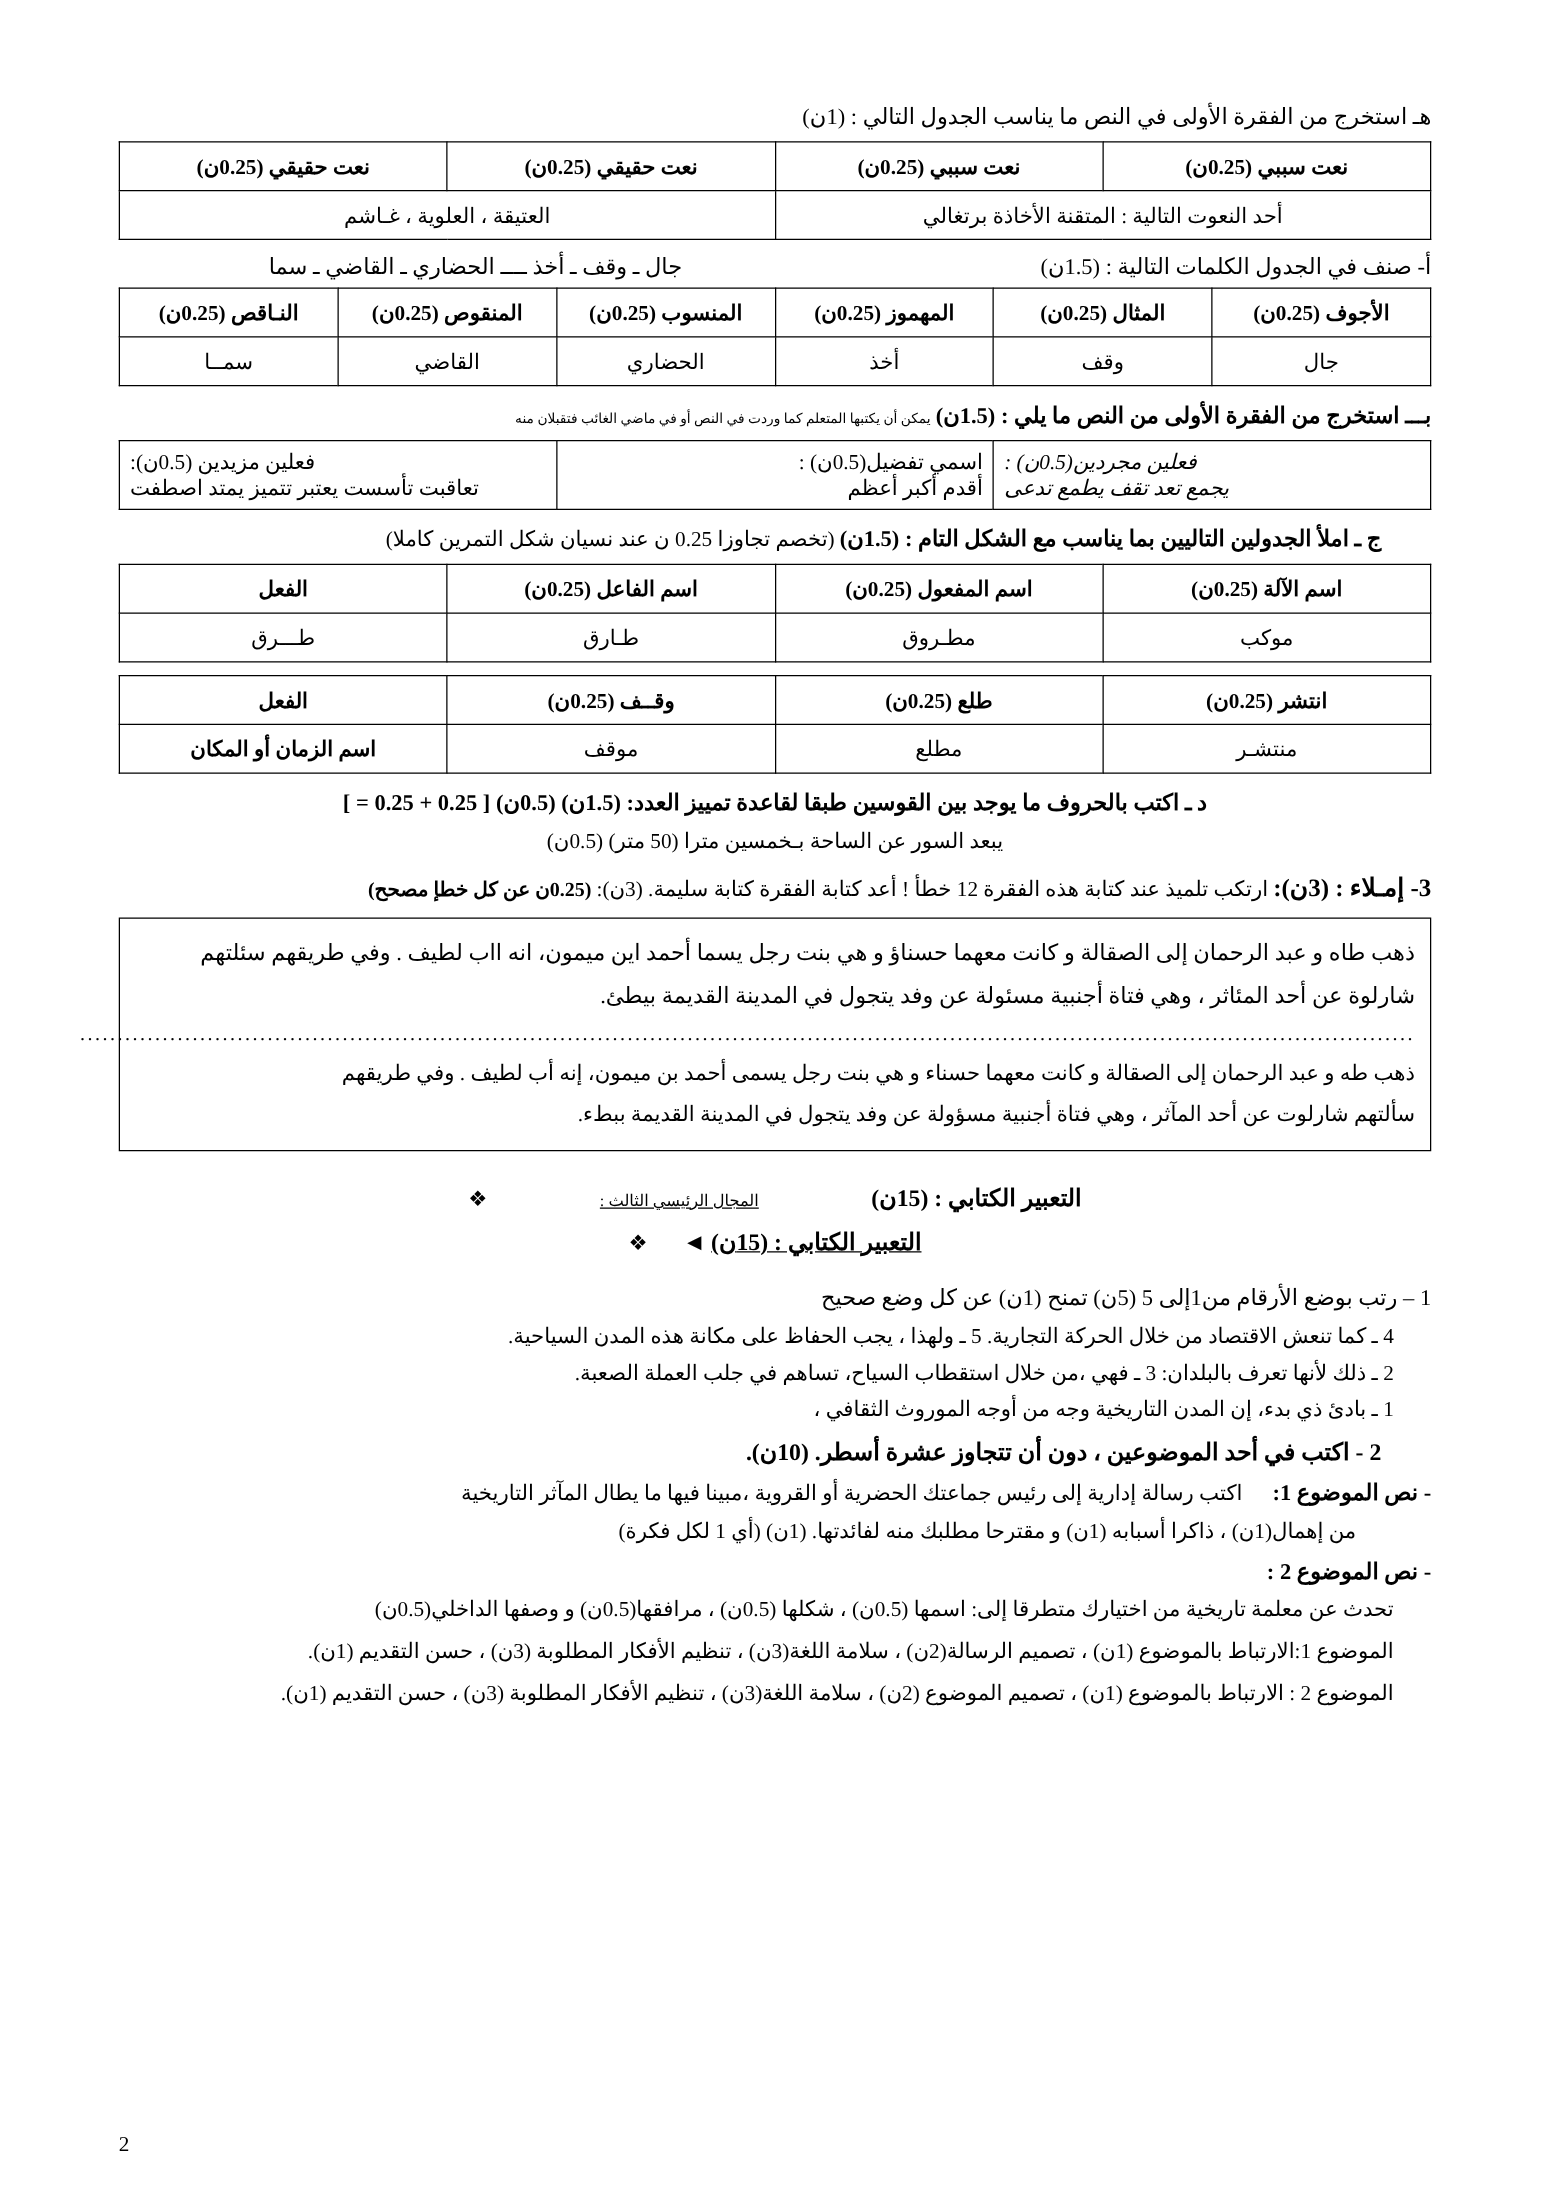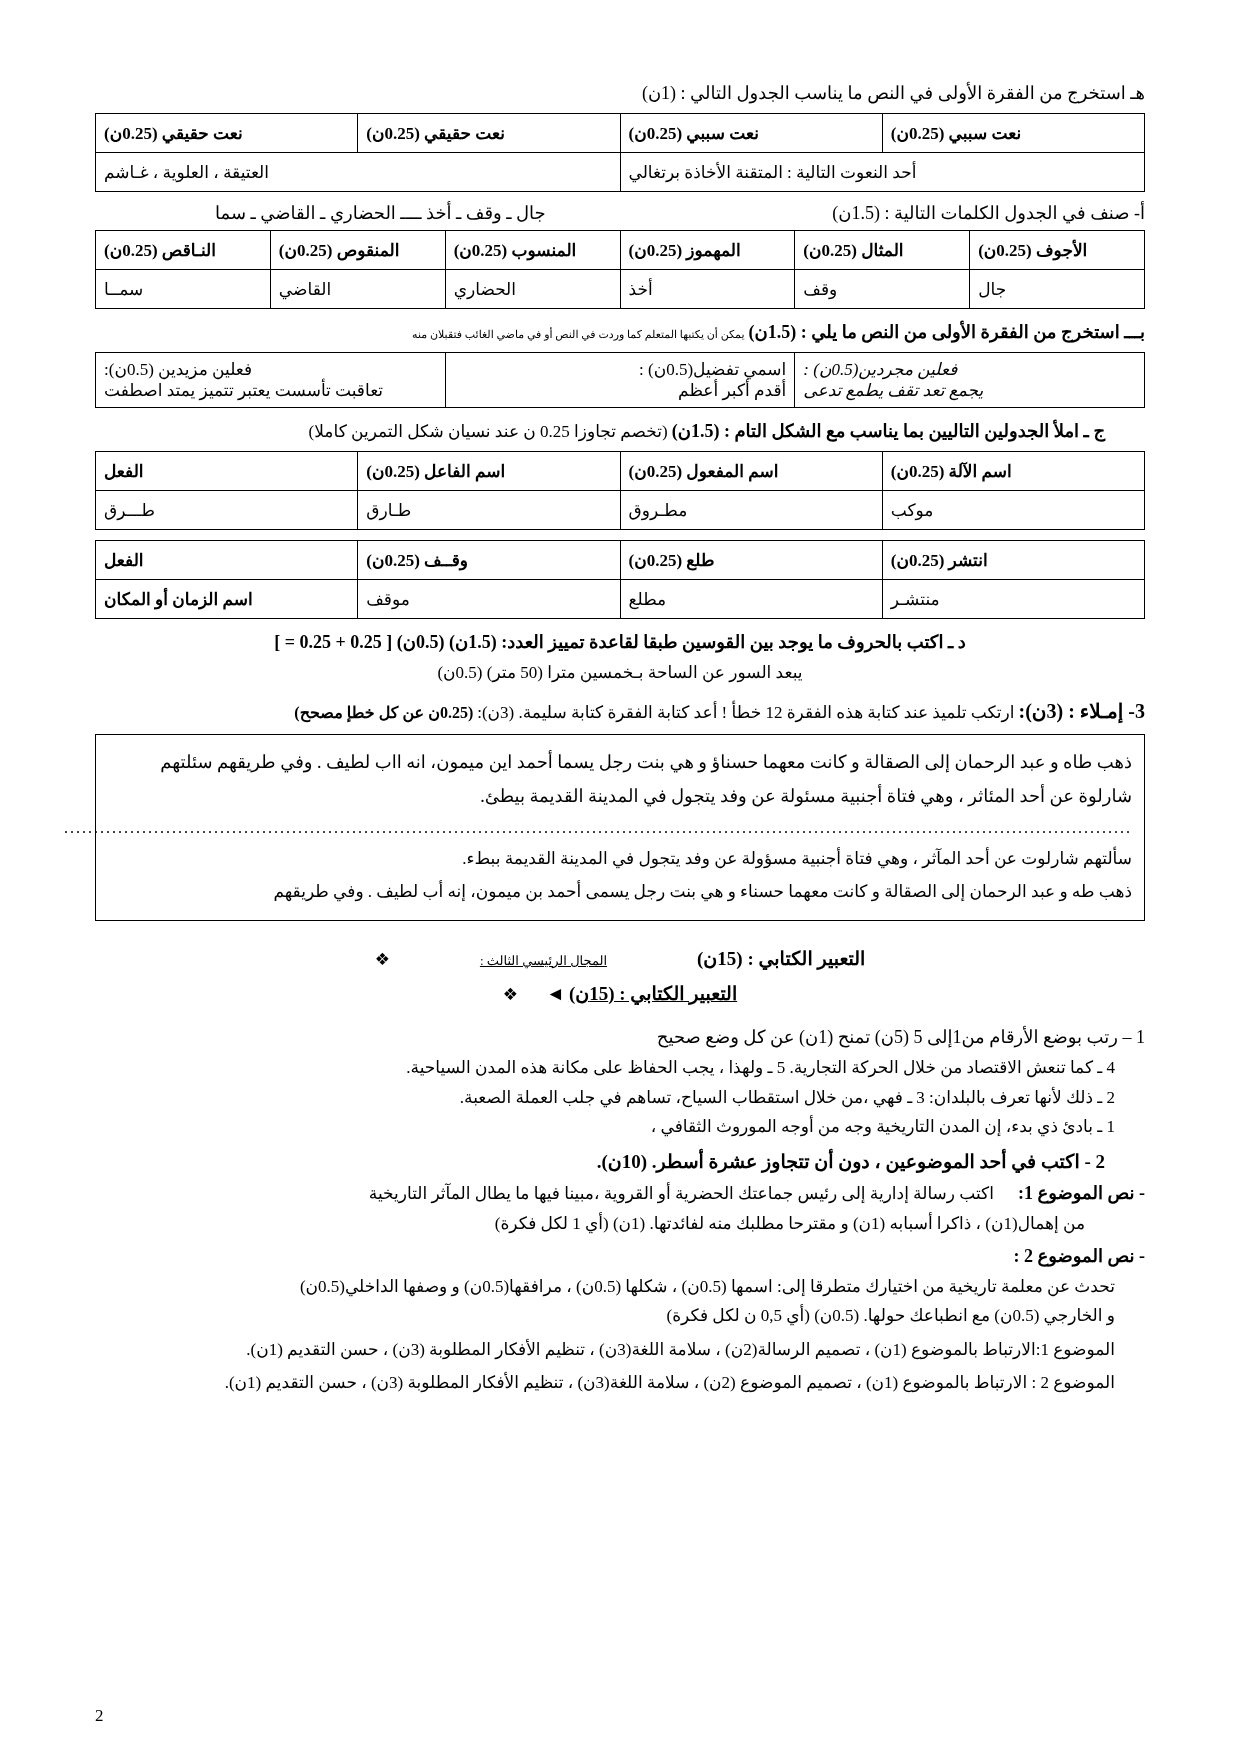--- a/index.html
+++ b/index.html
@@ -37,21 +37,21 @@
 
   table.grid {
     border-collapse: collapse;
     width: 100%;
     margin: 6px 0 10px 0;
     table-layout: fixed;
   }
   table.grid td {
     border: 1.5px solid #000;
     padding: 6px 8px;
-    text-align: left;
+    text-align: center;
     font-size: 17px;
     vertical-align: middle;
     height: 26px;
   }
   table.grid td.hdr { font-weight: bold; }
 
   .spacer-s { height: 6px; }
 
   .sect-title {
     font-weight: bold;
@@ -228,22 +228,22 @@
   <div class="line right">
     <span class="fs20 b">3- إمـلاء : (3ن):</span>
     <span class="fs17">ارتكب تلميذ عند كتابة هذه الفقرة 12 خطأ !  أعد كتابة الفقرة كتابة سليمة. (3ن):</span>
     <span class="fs16 b">(0.25ن عن كل خطإ مصحح)</span>
   </div>
 
   <div class="imla-box">
     <div>ذهب طاه و عبد الرحمان إلى الصقالة و كانت معهما حسناؤ و هي بنت رجل يسما أحمد اين ميمون، انه ااب لطيف . وفي طريقهم سئلتهم</div>
     <div>شارلوة عن أحد المئاثر ، وهي فتاة أجنبية مسئولة عن وفد يتجول في المدينة القديمة بيطئ.</div>
     <div class="dots">..................................................................................................................................................................................</div>
+    <div class="fs17">ذهب طه و عبد الرحمان إلى الصقالة و كانت معهما حسناء و هي بنت رجل يسمى أحمد بن ميمون، إنه أب لطيف . وفي طريقهم</div>
     <div class="fs17">سألتهم شارلوت عن أحد المآثر ، وهي فتاة أجنبية مسؤولة عن وفد يتجول في المدينة القديمة ببطء.</div>
-    <div class="fs17">ذهب طه و عبد الرحمان إلى الصقالة و كانت معهما حسناء و هي بنت رجل يسمى أحمد بن ميمون، إنه أب لطيف . وفي طريقهم</div>
   </div>
 
   <div class="bullet-row">
     <span class="b fs19">التعبير الكتابي : (15ن)</span>
     <span class="domain-title">المجال الرئيسي الثالث :</span>
     <span class="diamond">❖</span>
   </div>
 
   <div class="line right" style="text-align:center; margin:10px 0 16px 0;">
     <span class="kitabi u">التعبير الكتابي : (15ن)</span>
@@ -259,19 +259,18 @@
   <div class="line fs19 b right" style="margin-top:8px; padding-right:40px;">2 - اكتب في أحد الموضوعين ، دون أن تتجاوز عشرة أسطر. (10ن).</div>
 
   <div class="line right">
     <span class="fs18 b">- نص الموضوع 1:</span>
     <span class="fs17" style="margin-right:20px;">اكتب رسالة إدارية إلى رئيس جماعتك الحضرية أو القروية ،مبينا فيها ما يطال المآثر التاريخية</span>
   </div>
   <div class="line fs17 right indent-r2">من إهمال(1ن)   ، ذاكرا أسبابه (1ن) و مقترحا مطلبك منه لفائدتها. (1ن) (أي 1 لكل فكرة)</div>
 
   <div class="line fs18 b right mt6">- نص الموضوع 2 :</div>
   <div class="line fs17 right indent-r">تحدث عن معلمة تاريخية من اختيارك متطرقا إلى: اسمها (0.5ن) ، شكلها (0.5ن) ، مرافقها(0.5ن)  و وصفها الداخلي(0.5ن)</div>
-  <div class="line fs17 right indent-r">و الخارجي (0.5ن)  مع انطباعك حولها. (0.5ن)   (أي 0,5 ن لكل فكرة)</div>
 
   <div class="line fs17 right indent-r" style="margin-top:8px;">الموضوع 1:الارتباط بالموضوع (1ن) ، تصميم الرسالة(2ن) ، سلامة اللغة(3ن) ، تنظيم الأفكار المطلوبة (3ن) ، حسن التقديم (1ن).</div>
   <div class="line fs17 right indent-r" style="margin-top:8px;">الموضوع 2 : الارتباط بالموضوع (1ن) ، تصميم الموضوع (2ن) ، سلامة اللغة(3ن) ، تنظيم الأفكار المطلوبة (3ن) ، حسن التقديم (1ن).</div>
 
   <div class="page-num">2</div>
 </div>
 
 </body></html>

